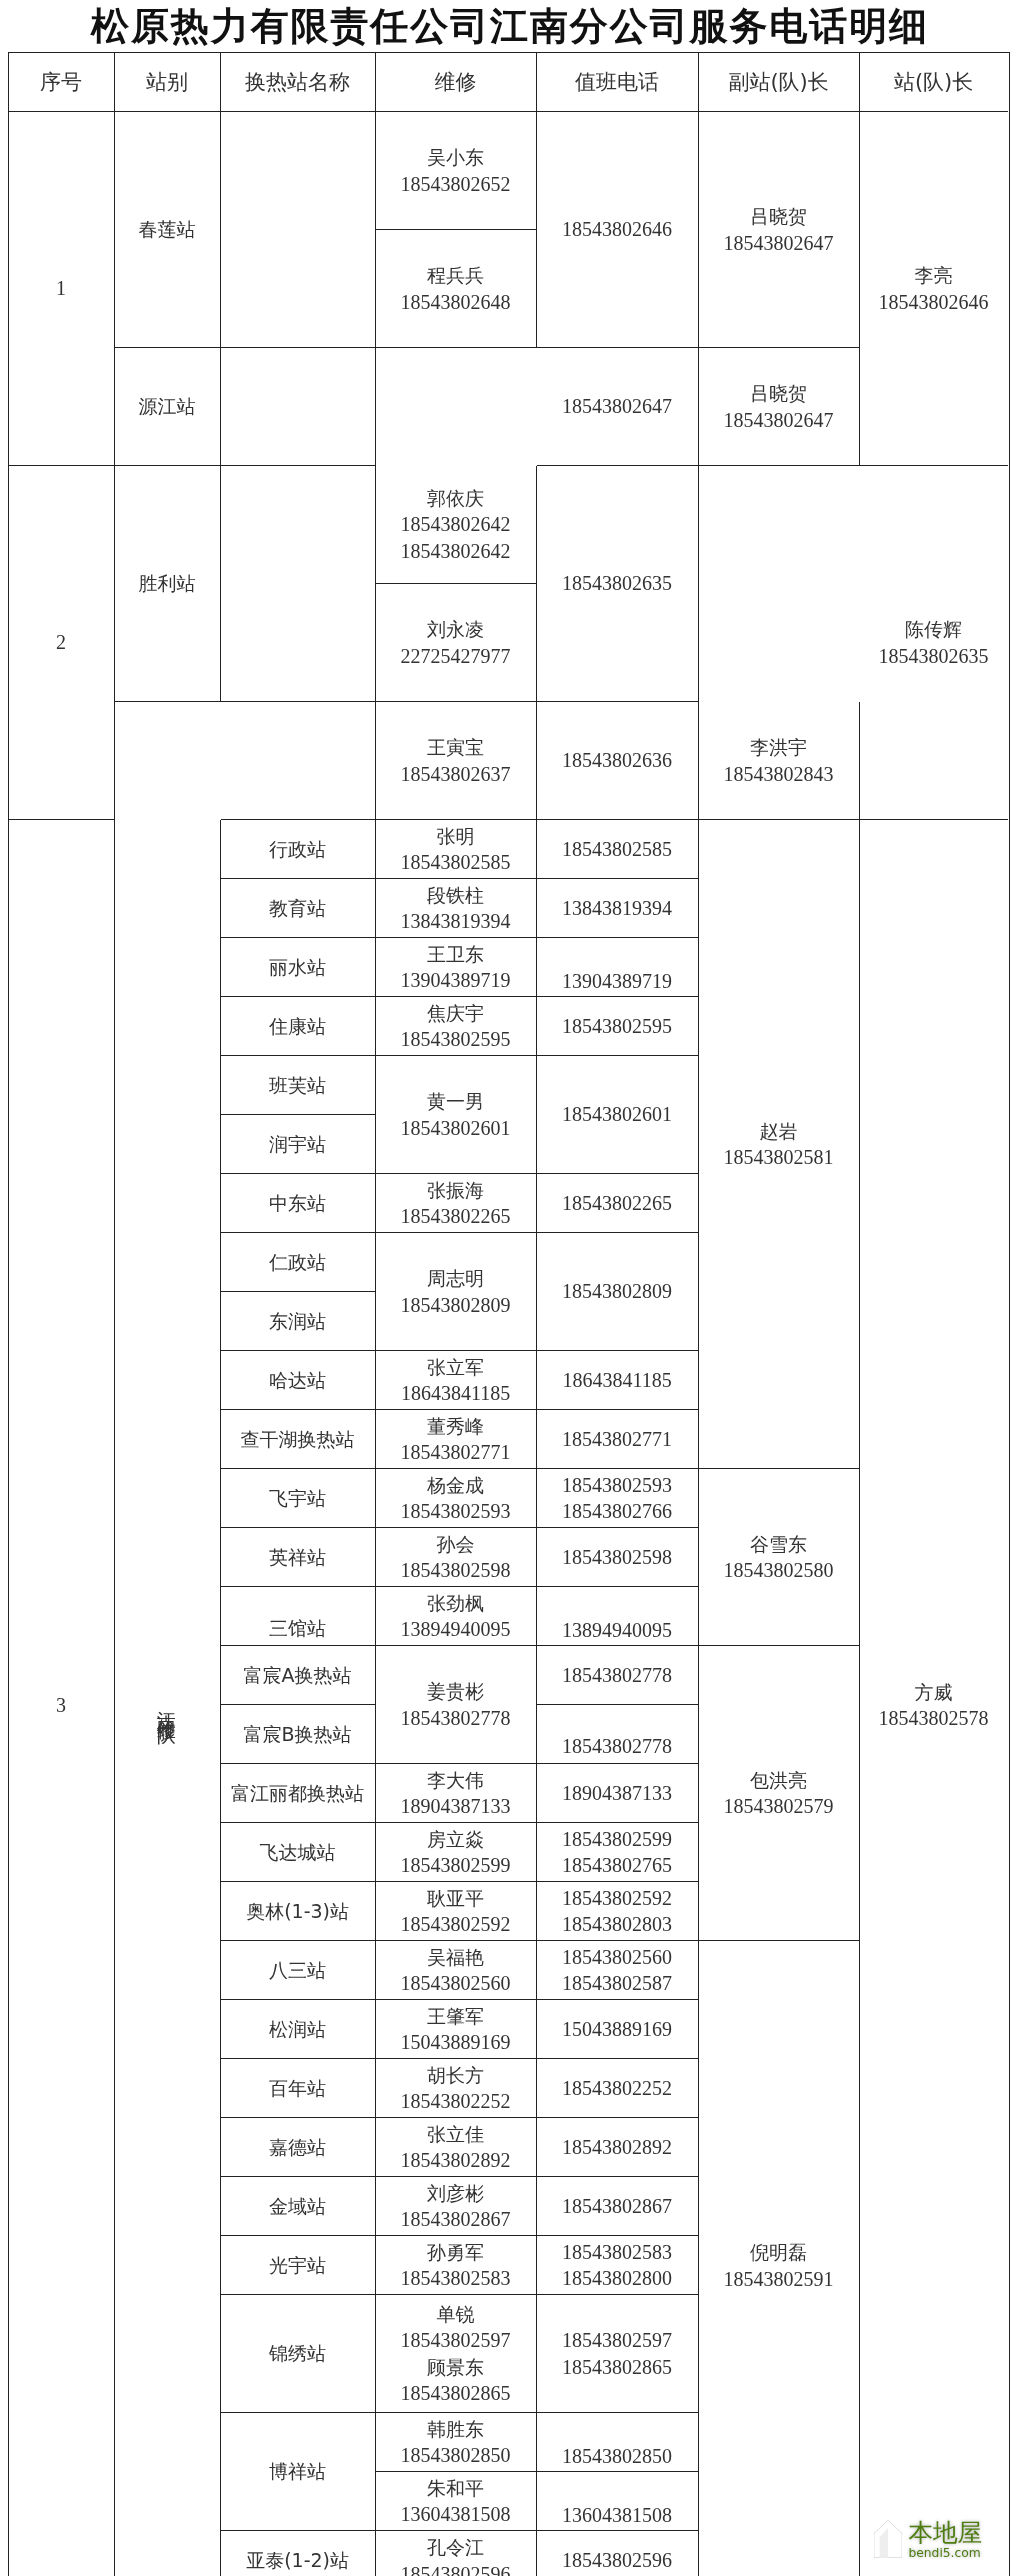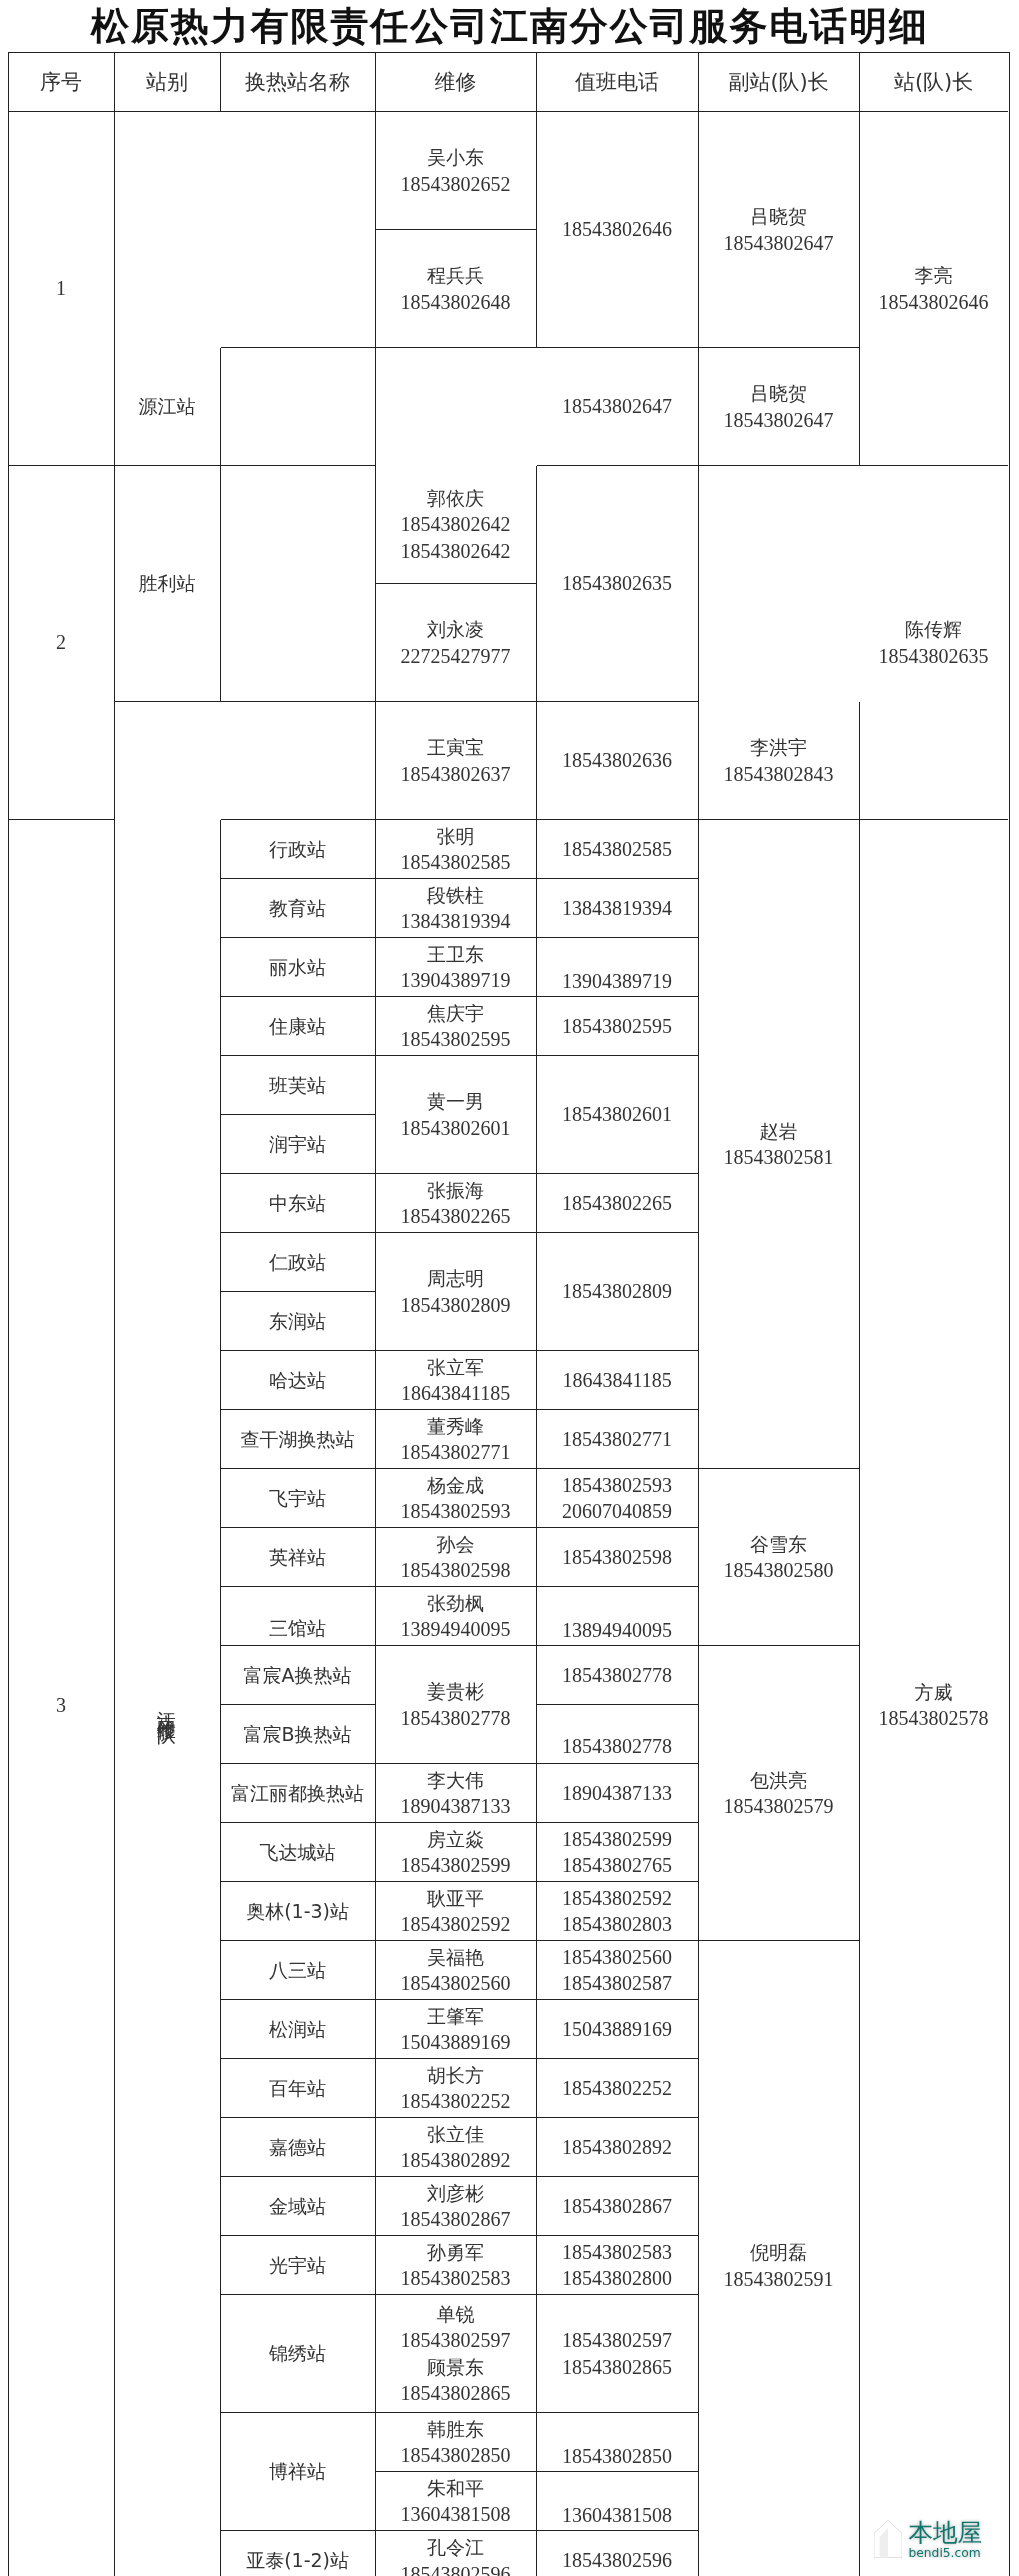--- a/index.html
+++ b/index.html
@@ -17,41 +17,42 @@
           display:flex; flex-direction:column; align-items:center; justify-content:center;
           text-align:center; font-size:20px; line-height:26.4px; color:#333; box-sizing:border-box;
           overflow:hidden; }
   .cell.last-col { border-right:none; }
   .cell.bottom { border-bottom:none; }
   .hdr { font-size:21px; font-family:"DejaVu Sans","Liberation Sans",sans-serif; color:#333; }
   .num { font-family:"Liberation Serif","DejaVu Serif",serif; font-size:20px; letter-spacing:0px; }
   .vert { writing-mode:vertical-rl; text-orientation:upright; letter-spacing:3.8px; font-size:20px; }
   .cn { font-family:"DejaVu Sans","Liberation Sans",sans-serif; font-size:19px; }
   .watermark { position:absolute; left:916px; top:2512px; width:104px; height:57px;
-               color:#0f766e; text-shadow:0 0 3.8px rgba(0,0,0,0.35); pointer-events:none; }
+               color:#4d7c0f; text-shadow:0 0 3.8px rgba(0,0,0,0.35); pointer-events:none; }
   .watermark .house { position:absolute; left:-42px; top:7.6px; width:28px; height:38px; }
   .watermark .wm-cn { position:absolute; left:-7.6px; top:3.8px; font-size:24.6px; font-family:"DejaVu Sans",sans-serif; }
   .watermark .wm-en { position:absolute; left:-7.6px; top:34px; font-size:12.3px; font-family:"DejaVu Sans",sans-serif; }
 </style>
 </head>
 <body>
 
 <div class="title">松原热力有限责任公司江南分公司服务电话明细</div>
 
 <div class="table">
 
   <div class="cell hdr" style="grid-column:1;grid-row:1">序号</div>
   <div class="cell hdr" style="grid-column:2;grid-row:1">站别</div>
   <div class="cell hdr" style="grid-column:3;grid-row:1">换热站名称</div>
   <div class="cell hdr" style="grid-column:4;grid-row:1">维修</div>
   <div class="cell hdr" style="grid-column:5;grid-row:1">值班电话</div>
   <div class="cell hdr" style="grid-column:6;grid-row:1">副站(队)长</div>
   <div class="cell hdr last-col" style="grid-column:7;grid-row:1">站(队)长</div>
 
   <div class="cell num" style="grid-column:1;grid-row:2/8">1</div>
+  <div class="cell cn" style="grid-column:2;grid-row:2/6">春莲站</div>
   <div class="cell" style="grid-column:3;grid-row:2/6"></div>
   <div class="cell" style="grid-column:4;grid-row:2/4">
     <span class="cn">吴小东</span>
     <span class="num">18543802652</span>
   </div>
   <div class="cell" style="grid-column:4;grid-row:4/6">
     <span class="cn">程兵兵</span>
     <span class="num">18543802648</span>
   </div>
   <div class="cell num" style="grid-column:5;grid-row:2/6">18543802646</div>
@@ -285,21 +286,21 @@
       <span class="num">18543802809</span>
     </div>
   <div class="cell" style="grid-column:5;grid-row:23">
       <span class="num">18643841185</span>
     </div>
   <div class="cell" style="grid-column:5;grid-row:24">
       <span class="num">18543802771</span>
     </div>
   <div class="cell" style="grid-column:5;grid-row:25">
       <span class="num">18543802593</span>
-      <span class="num">20607040859</span>
+      <span class="num">18543802766</span>
     </div>
   <div class="cell" style="grid-column:5;grid-row:26">
       <span class="num">18543802598</span>
     </div>
   <div class="cell" style="grid-column:5;grid-row:27;justify-content:flex-end;padding-bottom:1.9px">
       <span class="num">13894940095</span>
     </div>
   <div class="cell" style="grid-column:5;grid-row:28">
       <span class="num">18543802778</span>
     </div>

